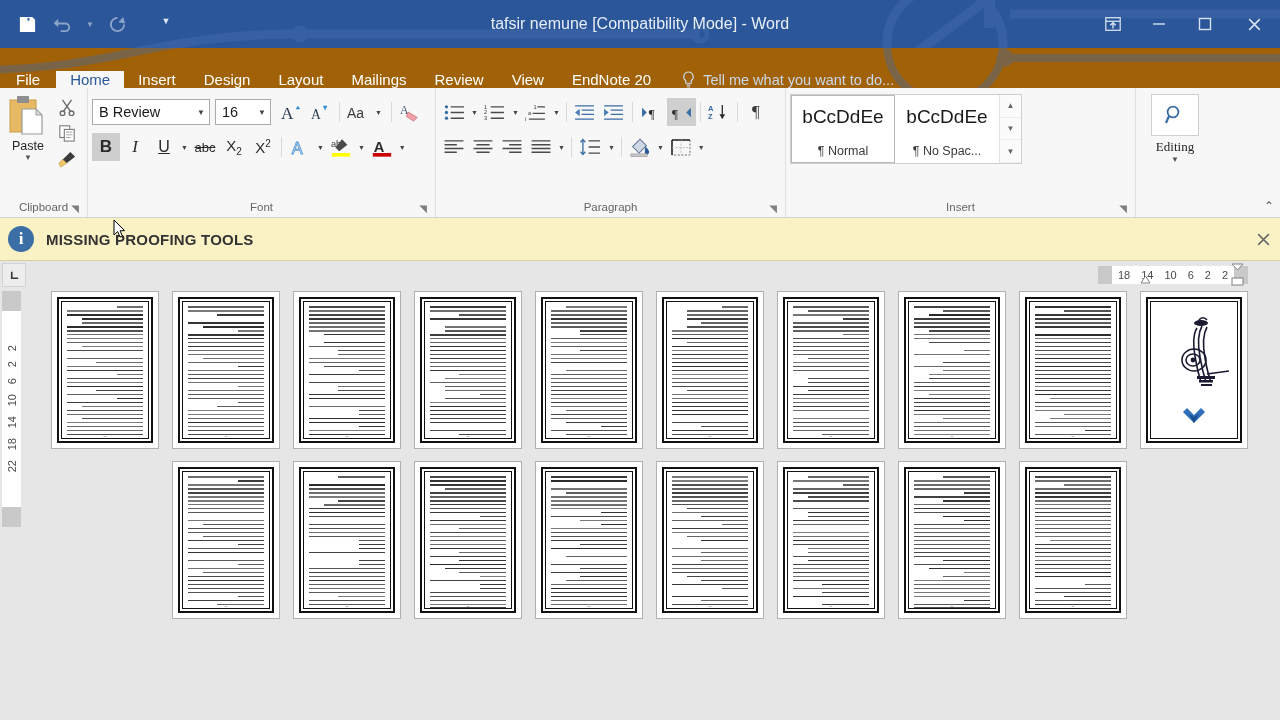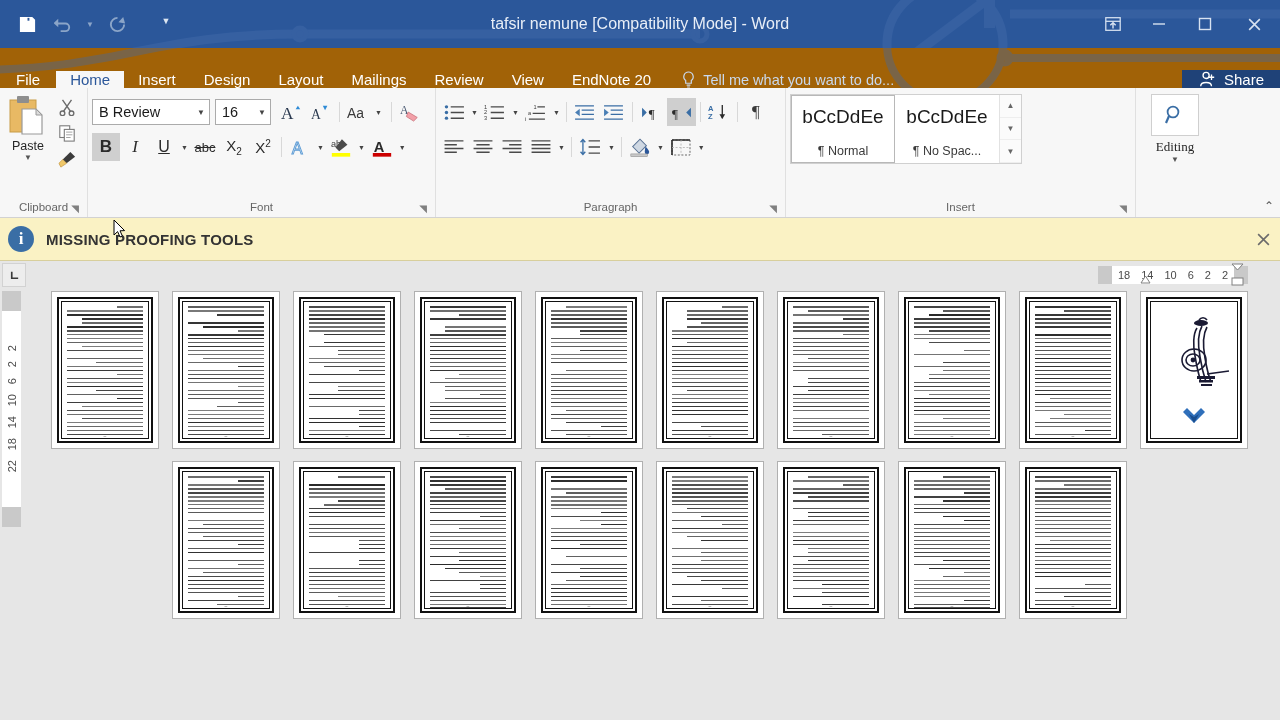--- a/index.html
+++ b/index.html
@@ -433,28 +433,20 @@
     </div>
 
   <div class="tellme">
     <svg width="15" height="17" viewBox="0 0 16 18">
         <path d="M8 1 A5 5 0 0 1 11 10 L11 13 L5 13 L5 10 A5 5 0 0 1 8 1 Z" fill="none" stroke="currentColor" stroke-width="1.3"></path>
         <path d="M6 15 H10 M6.5 17 H9.5" stroke="currentColor" stroke-width="1.3"></path>
       </svg>
     <span>Tell me what you want to do...</span>
   </div>
 
-  <div class="share">
-    <svg width="18" height="18" viewBox="0 0 20 20">
-        <circle cx="9" cy="6" r="3.4" fill="none" stroke="currentColor" stroke-width="1.5"></circle>
-        <path d="M3 18 C3 12.5 15 12.5 15 18" fill="none" stroke="currentColor" stroke-width="1.5"></path>
-        <path d="M15 5 L15 11 M12 8 L18 8" stroke="currentColor" stroke-width="1.5"></path>
-      </svg>
-    <span>Share</span>
-  </div>
 </div>
 
 <div class="ribbon">
 
   <div class="group g-clip">
     <div class="group-body">
       <div class="clip-left">
         <svg class="paste-ico" viewBox="0 0 40 44">
           <rect x="2" y="6" width="26" height="32" fill="#e8b964" stroke="#c79b46" stroke-width="1"></rect>
           <rect x="9" y="2" width="12" height="7" rx="1" fill="#8e8e8e"></rect>

